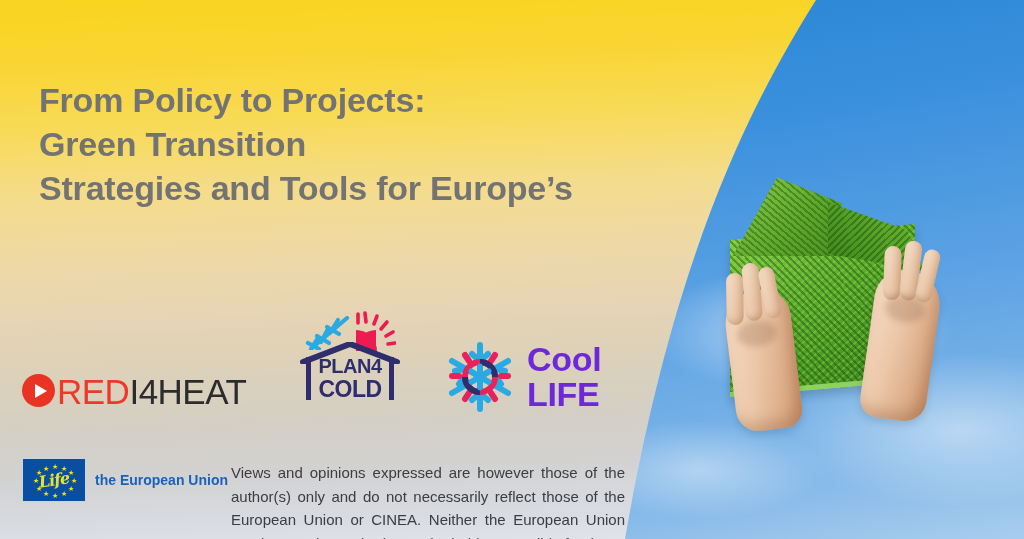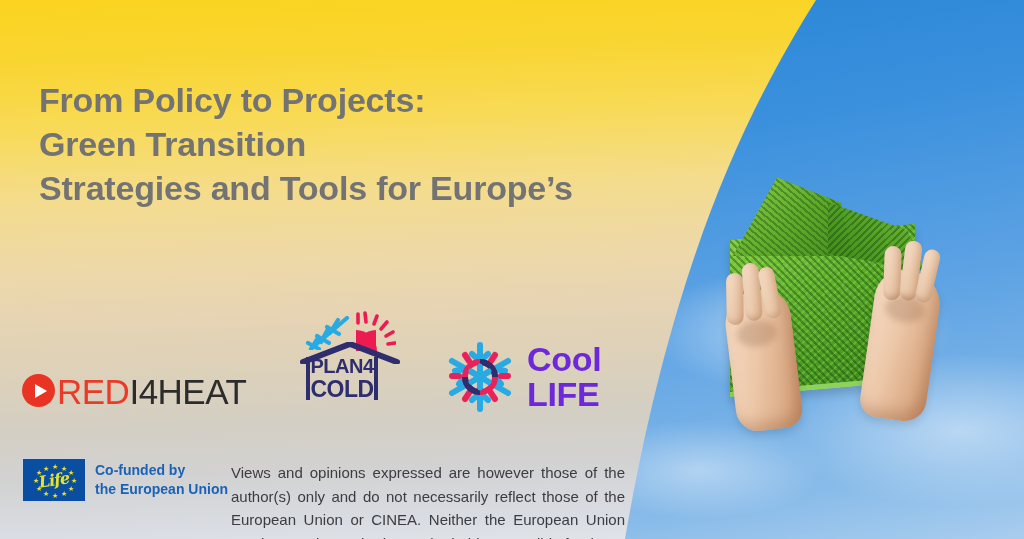--- a/index.html
+++ b/index.html
@@ -115,21 +115,21 @@
   .redi4heat-text .red{color:#ec3a29;}
   .redi4heat-text .heat{color:#2c2c2c;}
 
   
   .plan4cold{position:absolute;left:300px;top:4px;width:100px;height:108px;}
   .p4c-snow{position:absolute;left:2px;top:12px;width:48px;height:34px;}
   .p4c-sun{position:absolute;left:50px;top:6px;width:46px;height:42px;}
   .p4c-roof{
     position:absolute;left:0px;top:38px;width:100px;height:22px;
   }
-  .p4c-words{position:absolute;left:6px;top:52px;width:72px;display:flex;align-items:stretch;}
+  .p4c-words{position:absolute;left:6px;top:52px;width:88px;display:flex;align-items:stretch;}
   .p4c-bar{width:5px;background:#2e2d6e;margin:1px 0;}
   .p4c-labels{flex:1;text-align:center;color:#2e2d6e;font-weight:bold;line-height:1.0;}
   .p4c-labels .l1{font-size:20px;letter-spacing:-.5px;display:block;}
   .p4c-labels .l2{font-size:23px;letter-spacing:-.5px;display:block;margin-top:2px;}
 
   
   .coollife{position:absolute;left:443px;top:40px;display:flex;align-items:center;}
   .cl-flake{width:74px;height:74px;margin-right:10px;}
   .cl-text{color:#6d28d9;font-size:34px;font-weight:bold;line-height:1.02;letter-spacing:-.3px;}
   .cl-text span{display:block;}
@@ -283,20 +283,19 @@
         <span class="eu-star" style="left:38px;top:31px;">★</span>
         <span class="eu-star" style="left:29px;top:32.5px;">★</span>
         <span class="eu-star" style="left:20px;top:31px;">★</span>
         <span class="eu-star" style="left:13px;top:26px;">★</span>
         <span class="eu-star" style="left:10px;top:18px;">★</span>
         <span class="eu-star" style="left:13px;top:10px;">★</span>
         <span class="eu-star" style="left:20px;top:5.5px;">★</span>
         <span class="eu-life">Life</span>
       </div>
       <div class="eu-words">
-        <span>Co-funded by</span>
         <span>the European Union</span>
       </div>
     </div>
     <div class="disclaimer">Views and opinions expressed are however those of the author(s) only and do not necessarily reflect those of the European Union or CINEA. Neither the European Union nor the granting authority can be held responsible for them.</div>
   </div>
 
 </div>
 
 </body></html>

